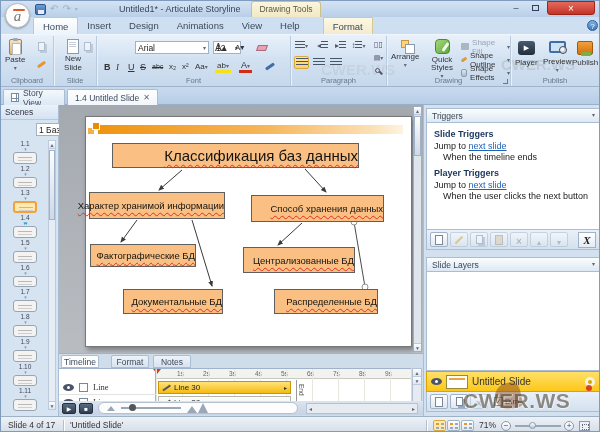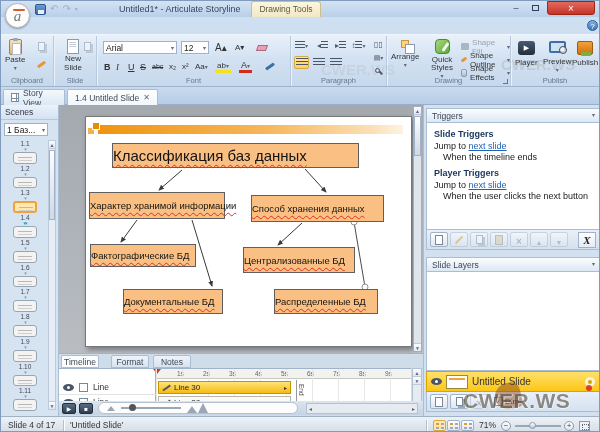--- a/index.html
+++ b/index.html
@@ -34,21 +34,21 @@
   .rtab.ctx{background:linear-gradient(#fdf8e3,#f3ead0);border:1px solid #d6c98f;border-bottom:none;margin-left:14px;}
   #help-btn{left:586px;top:19px;width:11px;height:11px;border-radius:50%;background:linear-gradient(#7fb2e4,#3e77b7);
     color:#fff;font-size:8px;text-align:center;line-height:11px;border:1px solid #2d5f9a;}
   
   #ribbon{left:0;top:33px;width:600px;height:53px;background:linear-gradient(#e9f1fa,#d3e2f2 45%,#c6d8ec);
      border-top:1px solid #eef5fc;border-bottom:1px solid #9fb4cc;}
   .grp{position:absolute;top:1px;height:50px;border-right:1px solid #b9cade;box-shadow:1px 0 0 #eaf1f9;}
   .glabel{position:absolute;bottom:1px;width:100%;text-align:center;font-size:7.5px;color:#66788c;}
   .bigbtn{position:absolute;display:flex;flex-direction:column;align-items:center;font-size:8px;color:#333;}
   .combo{position:absolute;height:13px;background:#fff;border:1px solid #9fb2c8;font-size:8.5px;color:#222;
-     display:flex;align-items:center;padding:0 2px;justify-content:space-between;}
+     display:flex;align-items:center;padding:0 2px;justify-content:space-between;margin-left:32px;}
   .dda{font-size:6px;color:#667;}
   .fbtn{position:absolute;height:13px;display:flex;align-items:center;justify-content:center;font-size:9px;color:#333;padding:0 2px;}
   .clipb{width:13px;height:16px;background:linear-gradient(#f6e3c4,#dfb574);border:1px solid #a97f3f;border-radius:2px;position:relative;}
   .clipb::after{content:"";position:absolute;left:2px;top:3px;width:7px;height:10px;background:#fff;border:1px solid #bbb;}
   .clipb::before{content:"";position:absolute;left:3px;top:-2px;width:5px;height:3px;background:#9aa7b8;border-radius:1px;}
   .pagei{width:12px;height:15px;background:#fff;border:1px solid #8a9ab0;position:relative;}
   .pagei::after{content:"";position:absolute;left:1px;top:2px;width:7px;height:1px;background:#c6cdd8;box-shadow:0 2px 0 #c6cdd8,0 4px 0 #c6cdd8;}
   .stripes{width:12px;height:9px;background:repeating-linear-gradient(to bottom,#4a5668 0 1px,transparent 1px 3px);}
   .mini{position:absolute;width:15px;height:13px;display:flex;align-items:center;justify-content:center;}
   .mini.on{background:linear-gradient(#ffe9a2,#fcd163);border:1px solid #d9a93f;border-radius:2px;}
@@ -97,21 +97,21 @@
   
   #canvas{left:58px;top:104px;width:364px;height:248px;background:linear-gradient(#a4a9af,#b9bdc2);}
   #vscroll{position:absolute;right:1px;top:1px;width:9px;height:246px;background:#dfe5ec;border:1px solid #aab;}
   #slide{position:absolute;left:26px;top:11px;width:327px;height:231px;background:#fff;border:1px solid #777;
      box-shadow:2px 3px 5px rgba(0,0,0,.35);}
   #obar{position:absolute;left:12px;top:8px;width:305px;height:9px;
      background:linear-gradient(to right,#ef9410,#f6b65a 55%,#fbe0b6 90%,#fdf3e2);}
   .osq1{position:absolute;left:2px;top:11px;width:6px;height:6px;background:#f5b04a;}
   .osq2{position:absolute;left:6px;top:5px;width:8px;height:8px;background:#e98c05;border:1px solid #fff;}
   .sbox{position:absolute;background:#fac083;border:1px solid #5f5f5f;color:#131313;
-     display:flex;align-items:center;justify-content:flex-start;white-space:nowrap;}
+     display:flex;align-items:center;justify-content:flex-end;white-space:nowrap;}
   .sbox span{text-decoration:underline;text-decoration-style:wavy;text-decoration-color:#e03020;
      text-decoration-thickness:1px;text-underline-offset:3px;}
   #slide-svg{position:absolute;left:0;top:0;width:327px;height:231px;}
   
   #rightpanel{left:422px;top:104px;width:178px;height:311px;background:#d2e0ef;border-left:1px solid #a9bed4;}
   .phdr{position:absolute;left:2px;width:174px;height:15px;background:linear-gradient(#fbfdfe,#dce8f4);
      border:1px solid #a9bed4;font-size:8.5px;color:#3a4656;padding:2px 4px 0 5px;display:flex;justify-content:space-between;}
   .pbody{position:absolute;left:2px;width:174px;background:#fff;border:1px solid #a9bed4;border-top:none;}
   .ptool{position:absolute;left:2px;width:174px;height:20px;background:linear-gradient(#e9f0f8,#d4e1ef);
      border:1px solid #a9bed4;border-top:none;display:flex;align-items:center;gap:2px;padding:0 3px;}
@@ -141,21 +141,21 @@
   .cbx{width:9px;height:9px;background:#fff;border:1px solid #789;font-size:8px;line-height:8px;color:#2a5f9e;text-align:center;}
   #dim-label{font-size:8px;color:#333;}
   
   #timeline{left:58px;top:352px;width:364px;height:63px;background:#cfdcea;border-top:1px solid #9fb4cc;}
   .ttab{position:absolute;top:1px;height:13px;font-size:8.5px;color:#3b4a5a;line-height:13px;text-align:center;
      background:linear-gradient(#eef3f9,#d8e3ef);border:1px solid #a9bed6;border-radius:2px 2px 0 0;}
   .ttab.active{background:#fdfdfd;}
   #tl-main{position:absolute;left:0;top:14px;width:352px;height:34px;background:#fff;border-top:1px solid #9fb4cc;overflow:hidden;}
   #tl-names{position:absolute;left:0;top:0;width:97px;height:34px;border-right:1px solid #9fb4cc;}
   .nrow{position:absolute;left:0;width:97px;height:15px;display:flex;align-items:center;gap:5px;padding-left:4px;border-bottom:1px solid #e3e3e3;}
-  .nrow .nm{font-size:8.5px;color:#333;}
+  .nrow .nm{font-size:8.5px;color:#333;font-family:Liberation Serif, serif;}
   #tl-bars{position:absolute;left:97px;top:0;width:255px;height:34px;
      background:repeating-linear-gradient(to right,#e7e7e2 0 1px,transparent 1px 26px);}
   #ruler{position:absolute;left:97px;top:0;width:255px;height:10px;background:#f2f2ee;border-bottom:1px solid #c8c8c2;
      }
   .rlab{position:absolute;top:1px;font-size:6.5px;color:#666;}
   .playhead{position:absolute;left:-3px;top:0;width:0;height:0;border-left:4px solid transparent;border-right:4px solid transparent;border-top:5px solid #d43b18;}
   .bar{position:absolute;left:2px;width:133px;height:13px;border:1px solid #b5b5a8;background:linear-gradient(#fdfdfb,#eeeee6);
      display:flex;align-items:center;gap:3px;font-size:8px;color:#222;padding:0 3px;}
   .bar.sel{background:linear-gradient(#ffe37a,#f5bb13);border:1px solid #c89500;}
   .bar .ln{width:9px;height:1.5px;background:#555;transform:rotate(-35deg);}
@@ -215,20 +215,30 @@
       <span>a</span>
       <i></i>
     </div>
   <div id="ctx-group" class="abs">Drawing Tools</div>
   <div id="btn-min" class="winbtn abs">–</div>
   <div id="btn-max" class="winbtn abs">
       <i></i>
     </div>
   <div id="btn-close" class="winbtn abs">×</div>
 
+  <div id="tabrow" class="abs">
+      <div style="float: left; width: 32px; height: 17px;"></div>
+      <div class="rtab active">Home</div>
+      <div class="rtab">Insert</div>
+      <div class="rtab">Design</div>
+      <div class="rtab">Animations</div>
+      <div class="rtab">View</div>
+      <div class="rtab">Help</div>
+      <div class="rtab ctx">Format</div>
+    </div>
   <div id="help-btn" class="abs">?</div>
 
   <div id="ribbon" class="abs">
     <div class="grp" style="left:0;width:53px">
       <div class="bigbtn" style="left:4px;top:3px">
         <span class="clipb"></span>
         <span>Paste</span>
         <span class="dda">▾</span>
       </div>
       <div class="mini dis" style="left:33px;top:4px">

